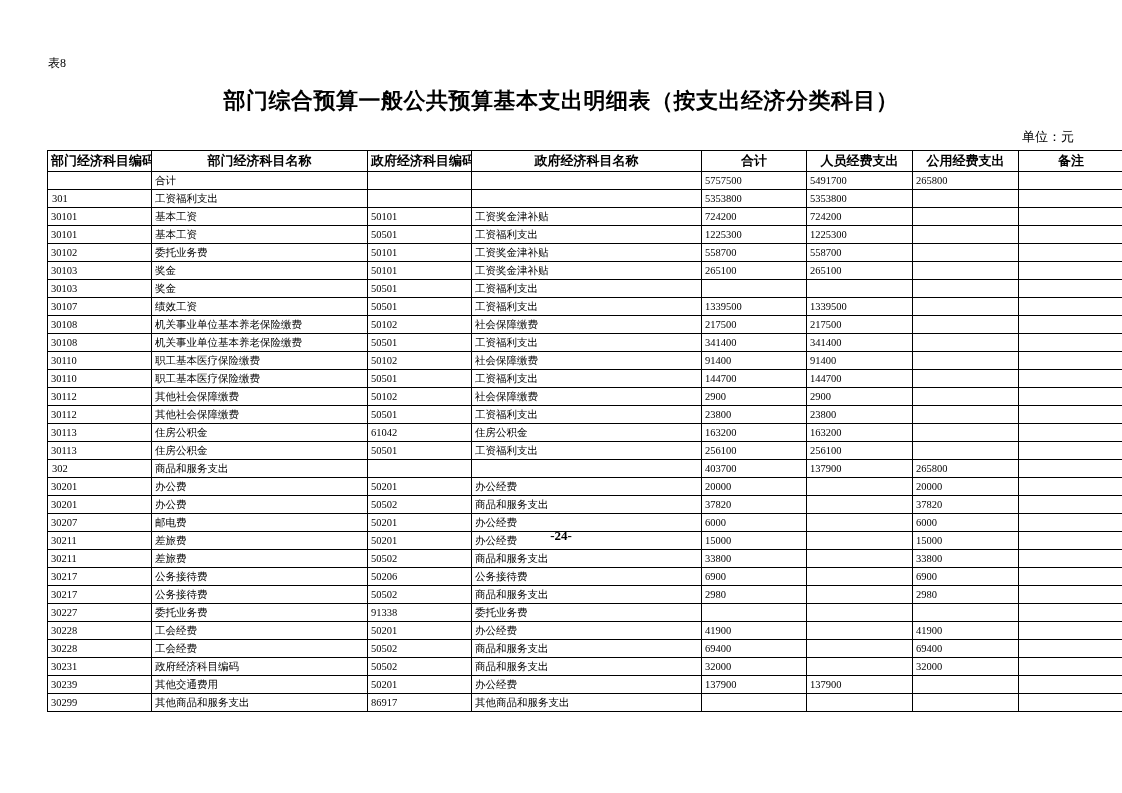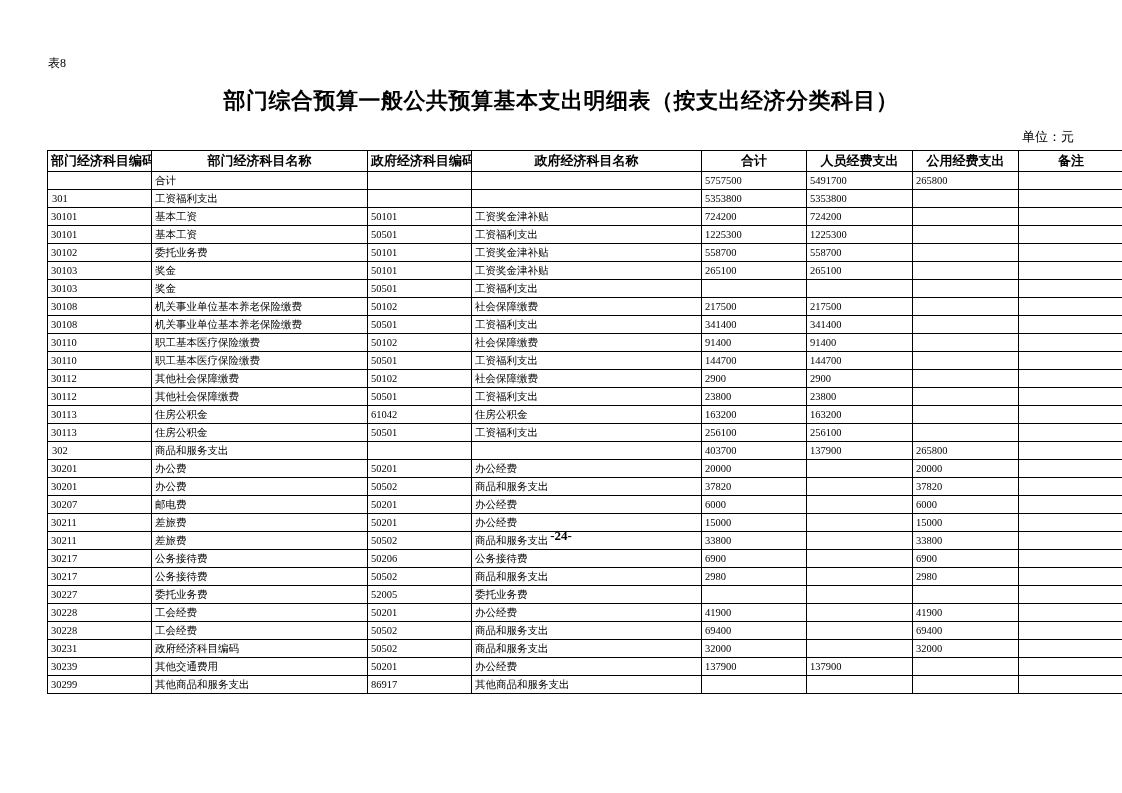--- a/index.html
+++ b/index.html
@@ -197,20 +197,30 @@
             <td class="c-code1">30103</td>
             <td class="c-name1">奖金</td>
             <td class="c-code2">50501</td>
             <td class="c-name2">工资福利支出</td>
             <td class="c-num"></td>
             <td class="c-num"></td>
             <td class="c-num"></td>
             <td class="c-note"></td>
           </tr>
           <tr>
+            <td class="c-code1">30107</td>
+            <td class="c-name1">绩效工资</td>
+            <td class="c-code2">50501</td>
+            <td class="c-name2">工资福利支出</td>
+            <td class="c-num">1339500</td>
+            <td class="c-num">1339500</td>
+            <td class="c-num"></td>
+            <td class="c-note"></td>
+          </tr>
+          <tr>
             <td class="c-code1">30108</td>
             <td class="c-name1">机关事业单位基本养老保险缴费</td>
             <td class="c-code2">50102</td>
             <td class="c-name2">社会保障缴费</td>
             <td class="c-num">217500</td>
             <td class="c-num">217500</td>
             <td class="c-num"></td>
             <td class="c-note"></td>
           </tr>
           <tr>
@@ -359,21 +369,21 @@
             <td class="c-code2">50502</td>
             <td class="c-name2">商品和服务支出</td>
             <td class="c-num">2980</td>
             <td class="c-num"></td>
             <td class="c-num">2980</td>
             <td class="c-note"></td>
           </tr>
           <tr>
             <td class="c-code1">30227</td>
             <td class="c-name1">委托业务费</td>
-            <td class="c-code2">52005</td>
+            <td class="c-code2">91338</td>
             <td class="c-name2">委托业务费</td>
             <td class="c-num"></td>
             <td class="c-num"></td>
             <td class="c-num"></td>
             <td class="c-note"></td>
           </tr>
           <tr>
             <td class="c-code1">30228</td>
             <td class="c-name1">工会经费</td>
             <td class="c-code2">50201</td>

